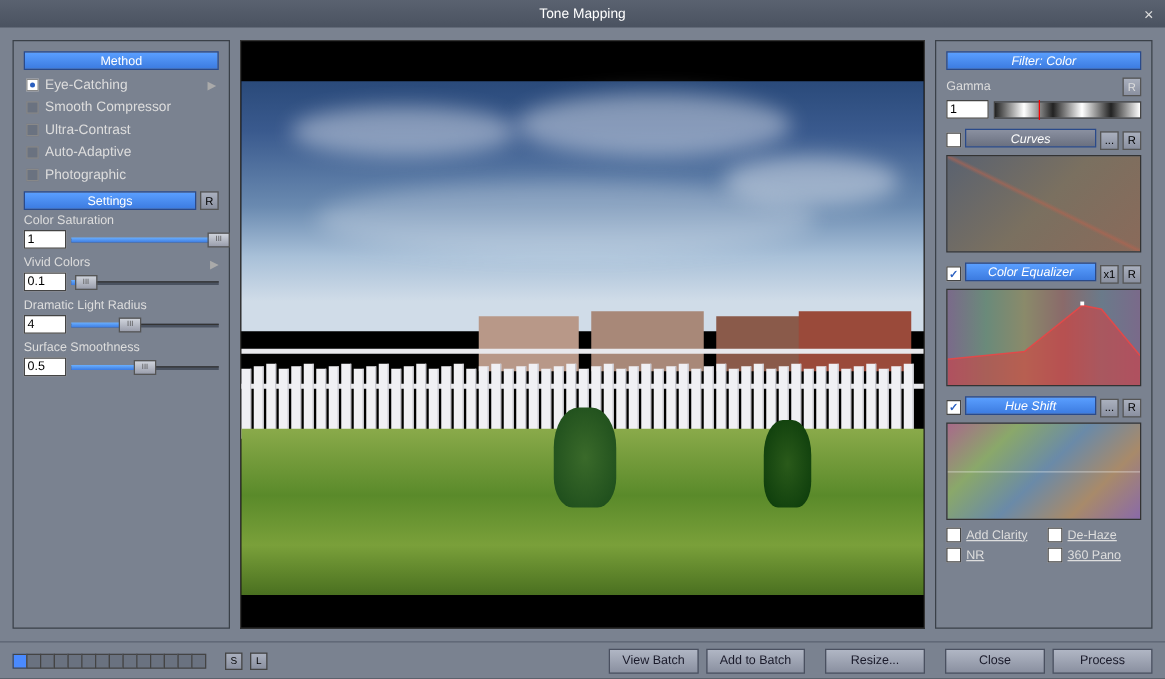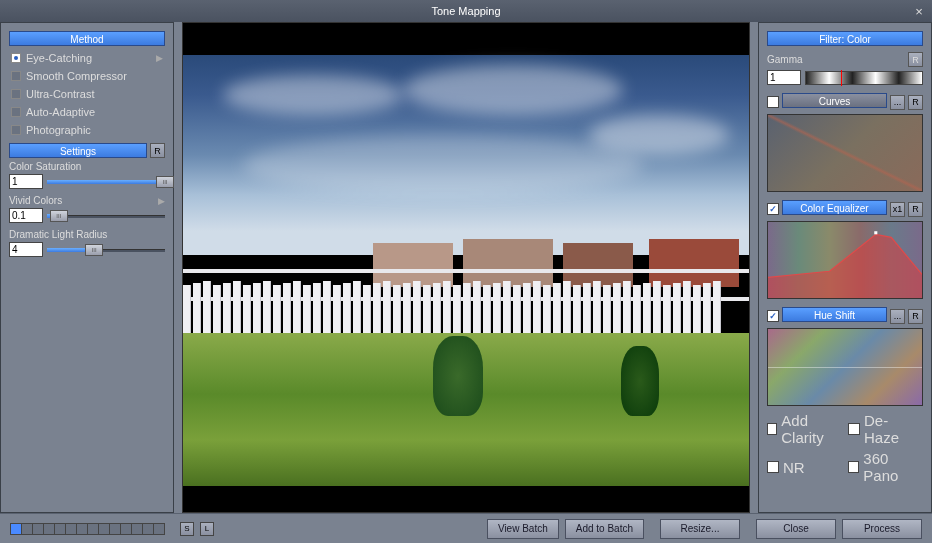--- a/index.html
+++ b/index.html
@@ -2,21 +2,21 @@
 <html><head>
 <meta charset="utf-8">
 <style>
 * { box-sizing: border-box; margin: 0; padding: 0; font-family: Arial, sans-serif; }
 body { background: #7a8290; width: 932px; height: 543px; overflow: hidden; }
 
 .titlebar { height: 22px; background: linear-gradient(#5a6270,#4a5260); color: #fff; font-size: 11px; display: flex; align-items: center; justify-content: center; position: relative; }
 .titlebar .close { position: absolute; right: 6px; top: 4px; width: 14px; height: 14px; cursor: pointer; color: #ddd; font-size: 13px; display: flex; align-items: center; justify-content: center; }
 
 .panel-frame { border: 1px solid #3a4048; background: #7a8290; padding: 8px; }
-.main { display: flex; gap: 8px; height: 491px; }
+.main { display: flex; gap: 8px; padding: 10px; height: 491px; }
 
 .left { width: 174px; }
 .center { flex: 1; display: flex; flex-direction: column; }
 .right { width: 174px; }
 
 .section-header { background: linear-gradient(#5a9fff,#3c7be0); color: #fff; font-size: 10px; text-align: center; padding: 2px 0; border: 1px solid #2a4a8a; height: 15px; line-height: 11px; flex: 1; }
 .section-row { display: flex; gap: 3px; align-items: center; margin-bottom: 3px; }
 .r-btn { width: 15px; height: 15px; font-size: 9px; background: linear-gradient(#aab0be,#8a90a0); border: 1px solid #555; display: flex; align-items: center; justify-content: center; cursor: pointer; }
 
 .method-list { margin-top: 2px; }
@@ -47,38 +47,38 @@
 .tree { position:absolute; bottom:0; }
 
 .btn { height: 20px; padding: 0 10px; font-size: 10px; background: linear-gradient(#b0b6c4,#8a90a0); border: 1px solid #4a5060; cursor: pointer; color: #1a1a2a; }
 
 .center-btns { display: flex; gap: 6px; margin-top: 8px; align-items: center; padding: 0 2px; }
 .center-btns .spacer { flex: 1; }
 .mini-slider { width: 90px; height: 12px; position: relative; }
 .mini-slider::before { content:''; position:absolute; left:0; right:0; top:5px; height:2px; background:#555; }
 .mini-thumb { position:absolute; top:1px; width:8px; height:10px; background:#aab0be; border:1px solid #555; cursor:pointer; }
 
-.right .section-header { margin-bottom: 3px; }
+.right .section-header { margin-bottom: 3px; font-style: italic; }
 .gamma-row { display:flex; justify-content:space-between; font-size:10px; color:#ddd; align-items:center; }
 .gamma-ctrl { display:flex; gap:4px; margin-top:3px; align-items:center; }
 .gradient-bar { flex:1; height:14px; background: linear-gradient(90deg,#222,#fff,#222,#fff,#222,#fff); border:1px solid #444; position:relative; }
 .gradient-bar::after { content:''; position:absolute; left:30%; top:-2px; bottom:-2px; width:1px; background:#f00; }
 
 .check { width:12px; height:12px; background:#fff; border:1px solid #444; display:inline-flex; align-items:center; justify-content:center; font-size:9px; color:#2a5fc0; cursor:pointer; }
 .check.on::after { content:'✓'; font-weight:bold; }
 
 .panel-preview { height: 78px; border: 1px solid #333; margin-top: 3px; position: relative; overflow: hidden; }
 .curves-prev { background: linear-gradient(135deg,#5a6270 0%,#7a7060 50%,#8a6a5a 100%); }
 .curves-prev::after { content:''; position:absolute; left:0; bottom:0; right:0; top:0; background: linear-gradient(to top right, transparent 48%, rgba(180,100,80,0.6) 50%, transparent 52%); }
 .eq-prev { background: linear-gradient(90deg,#7a6a8a,#6a8a7a,#8a8a6a,#8a6a6a,#6a7a8a,#7a6a8a); position:relative; }
 .eq-curve { position:absolute; left:0; right:0; top:0; bottom:0; }
 .hue-prev { background: linear-gradient(135deg,#a86a8a,#8aa86a,#6a8aa8,#a88a6a,#8a6aa8); }
 .hue-prev::after { content:''; position:absolute; left:0; right:0; top:50%; height:1px; background:rgba(255,255,255,0.4); }
 
-.right-checks { display: grid; grid-template-columns: 1fr 1fr; gap: 4px 6px; margin-top: 6px; font-size: 15px; color: #ddd; }
+.right-checks { display: grid; grid-template-columns: 1fr 1fr; gap: 4px 6px; margin-top: 6px; font-size: 10px; color: #ddd; text-decoration: underline; }
 .right-checks label { display:flex; align-items:center; gap:4px; }
 
 .bottom { height: 30px; padding: 0 10px; display: flex; align-items: center; gap: 6px; border-top: 1px solid #5a6270; }
 .preset-boxes { display:flex; gap:0; }
 .preset-box { width:12px; height:12px; border:1px solid #444; background:#6a7280; cursor:pointer; margin-right:-1px; }
 .preset-box.active { background:#4a8aff; }
 .sl-box { width:14px; height:14px; border:1px solid #444; background: linear-gradient(#aab0be,#8a90a0); font-size:8px; display:flex; align-items:center; justify-content:center; cursor:pointer; }
 .bottom .spacer { flex:1; }
 </style>
 </head>
@@ -152,20 +152,32 @@
         </div>
         <div class="setting">
           <div class="setting-label">
             <span>Dramatic Light Radius</span>
           </div>
           <div class="setting-row">
             <div class="numbox">4</div>
             <div class="slider-track">
               <div class="slider-fill" style="width: 40%;"></div>
               <div class="slider-thumb" style="left: calc(40% - 9px);">III</div>
+            </div>
+          </div>
+        </div>
+        <div class="setting">
+          <div class="setting-label">
+            <span>Surface Smoothness</span>
+          </div>
+          <div class="setting-row">
+            <div class="numbox">0.5</div>
+            <div class="slider-track">
+              <div class="slider-fill" style="width: 50%;"></div>
+              <div class="slider-thumb" style="left: calc(50% - 9px);">III</div>
             </div>
           </div>
         </div>
       </div>
   </div>
 
   <div class="center">
     <div class="preview">
       <div class="preview-sky">
         <div class="preview-cloud" style="left:40px;top:20px;width:180px;height:40px;"></div>

